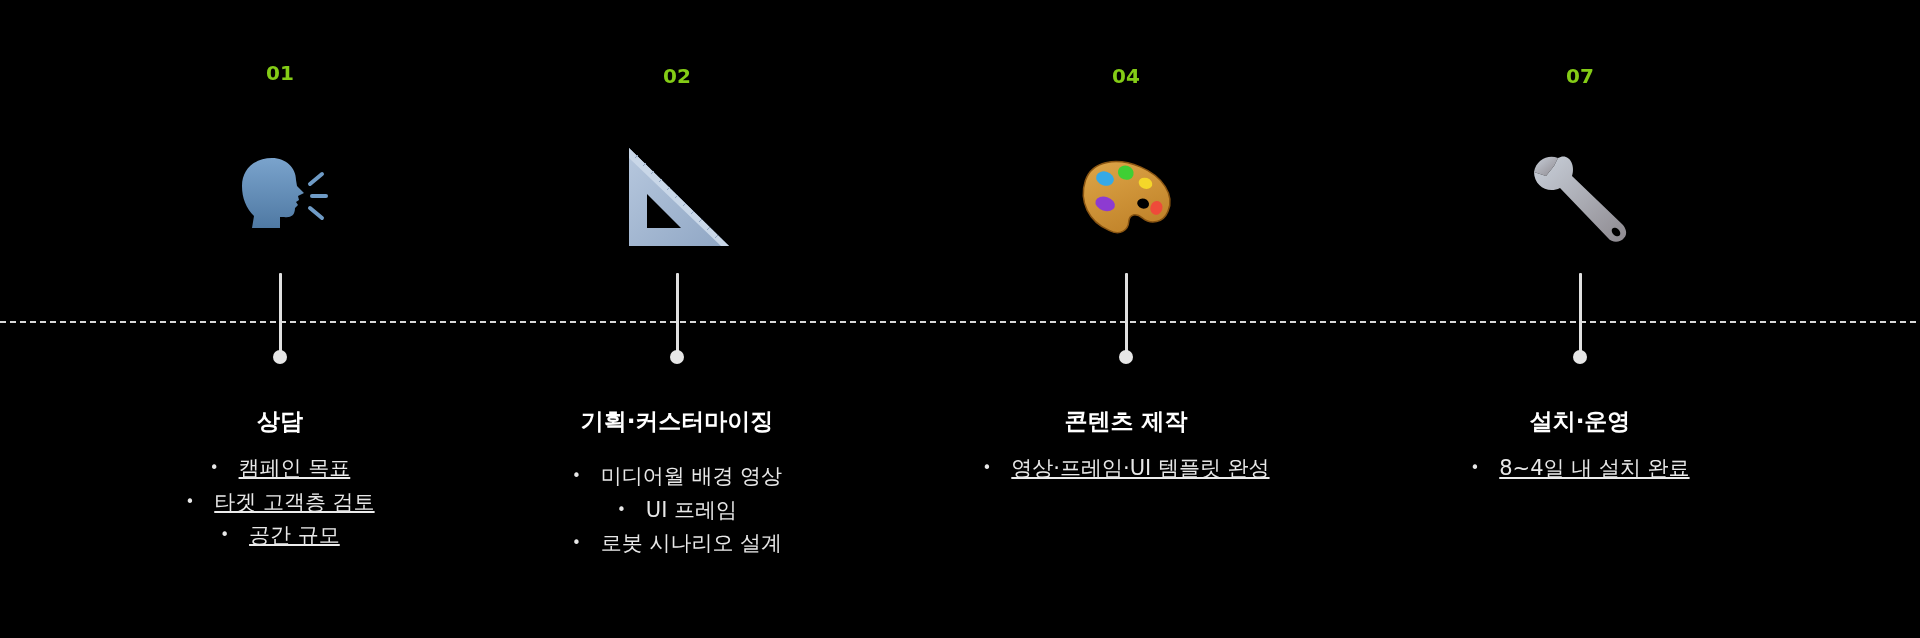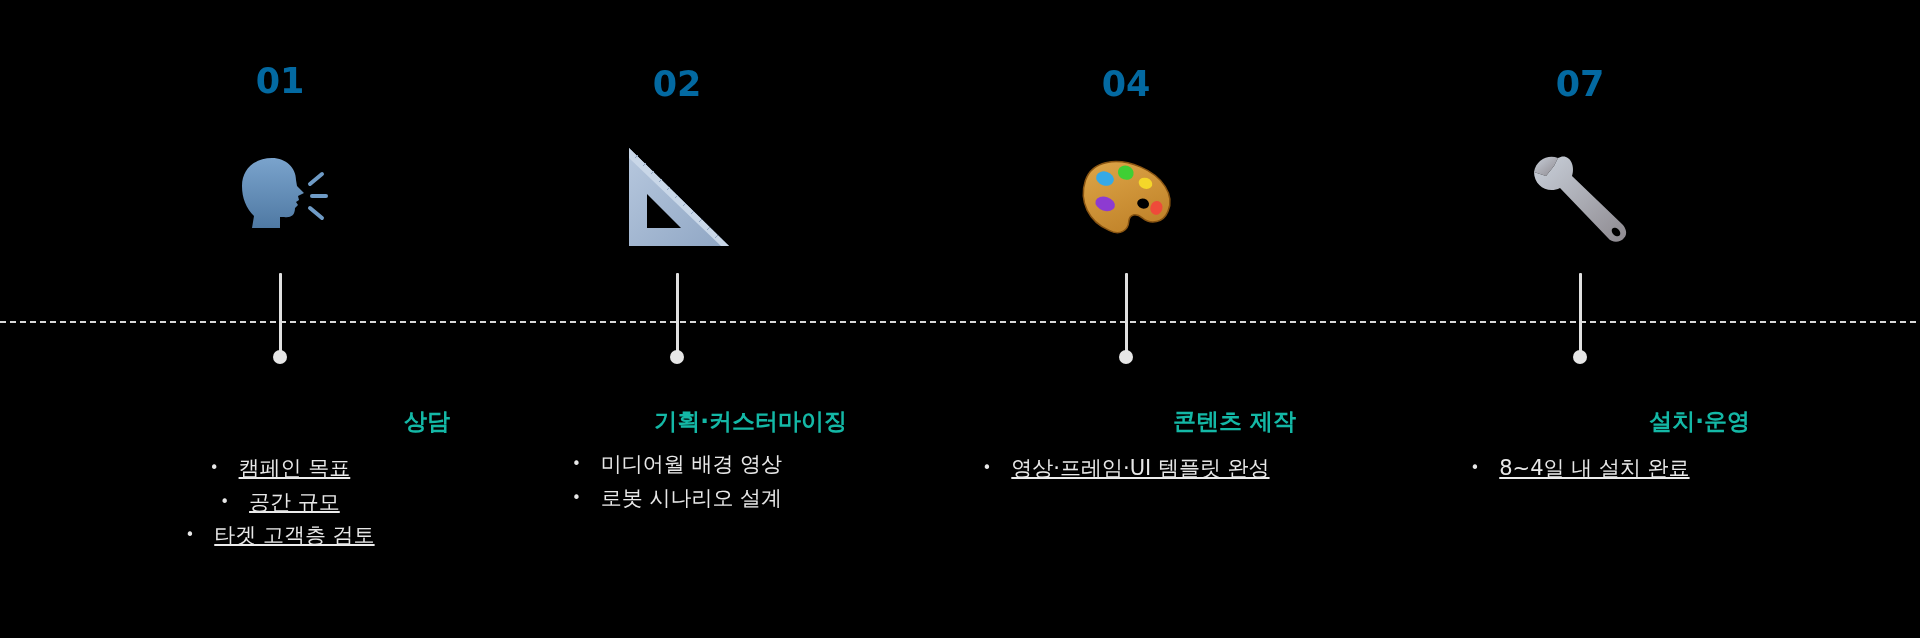--- a/index.html
+++ b/index.html
@@ -28,23 +28,23 @@
       top: 0;
       width: 0;
       height: 638px;
     }
     .step-number {
       position: absolute;
       top: 64px;
       left: -60px;
       width: 120px;
       text-align: center;
-      font-size: 35px;
+      font-size: 20px;
       font-weight: bold;
-      color: #0369a1;
+      color: #84cc16;
       letter-spacing: 0px;
     }
     .step.first .step-number { top: 61px; }
     .step-icon {
       position: absolute;
       top: 146px;
       left: -52px;
       width: 104px;
       height: 104px;
     }
@@ -65,24 +65,24 @@
       width: 14px;
       height: 14px;
       border-radius: 50%;
       background: #e6e6e6;
     }
     .step-title {
       position: absolute;
       top: 406px;
       left: -170px;
       width: 340px;
-      text-align: right;
+      text-align: center;
       font-size: 23px;
       font-weight: bold;
-      color: #14b8a6;
+      color: #ffffff;
       white-space: nowrap;
     }
     .step-items {
       position: absolute;
       left: -200px;
       width: 400px;
       margin: 0;
       padding: 0;
       list-style: none;
       text-align: center;
@@ -94,21 +94,21 @@
       white-space: nowrap;
     }
     .step-items li::before {
       content: "\2022";
       display: inline-block;
       font-size: 15px;
       margin-right: 20px;
       vertical-align: 2px;
     }
     .items-a { top: 452px; text-decoration: underline; }
-    .items-b { top: 448px; }
+    .items-b { top: 460px; }
   </style>
 </head>
 <body>
 
 <div class="timeline-line"></div>
 
 <div class="step first" style="left:280px;">
   <div class="step-number">01</div>
   <div class="step-icon">
     <svg viewBox="0 0 104 104">
@@ -122,22 +122,22 @@
       <path d="M82 38 L94 28" stroke="#6f9bc6" stroke-width="4" stroke-linecap="round"></path>
       <path d="M84 50 L98 50" stroke="#6f9bc6" stroke-width="4" stroke-linecap="round"></path>
       <path d="M82 62 L94 72" stroke="#6f9bc6" stroke-width="4" stroke-linecap="round"></path>
     </svg>
   </div>
   <div class="stem"></div>
   <div class="node-dot"></div>
   <div class="step-title">상담</div>
   <ul class="step-items items-a">
     <li>캠페인 목표</li>
+    <li>타겟 고객층 검토</li>
     <li>공간 규모</li>
-    <li>타겟 고객층 검토</li>
   </ul>
 </div>
 
 <div class="step" style="left:677px;">
   <div class="step-number">02</div>
   <div class="step-icon">
     <svg viewBox="0 0 104 104">
       <defs>
         <linearGradient id="rulerGrad" x1="0" y1="0" x2="1" y2="1">
           <stop offset="0" stop-color="#b7c8de"></stop>
@@ -160,20 +160,21 @@
         <line x1="82" y1="84" x2="85" y2="81"></line>
         <line x1="90" y1="92" x2="93" y2="89"></line>
       </g>
     </svg>
   </div>
   <div class="stem"></div>
   <div class="node-dot"></div>
   <div class="step-title">기획·커스터마이징</div>
   <ul class="step-items items-b">
     <li>미디어월 배경 영상</li>
+    <li>UI 프레임</li>
     <li>로봇 시나리오 설계</li>
   </ul>
 </div>
 
 <div class="step" style="left:1126px;">
   <div class="step-number">04</div>
   <div class="step-icon">
     <svg viewBox="0 0 104 104">
       <defs>
         <linearGradient id="woodGrad" x1="0" y1="0" x2="1" y2="1">

